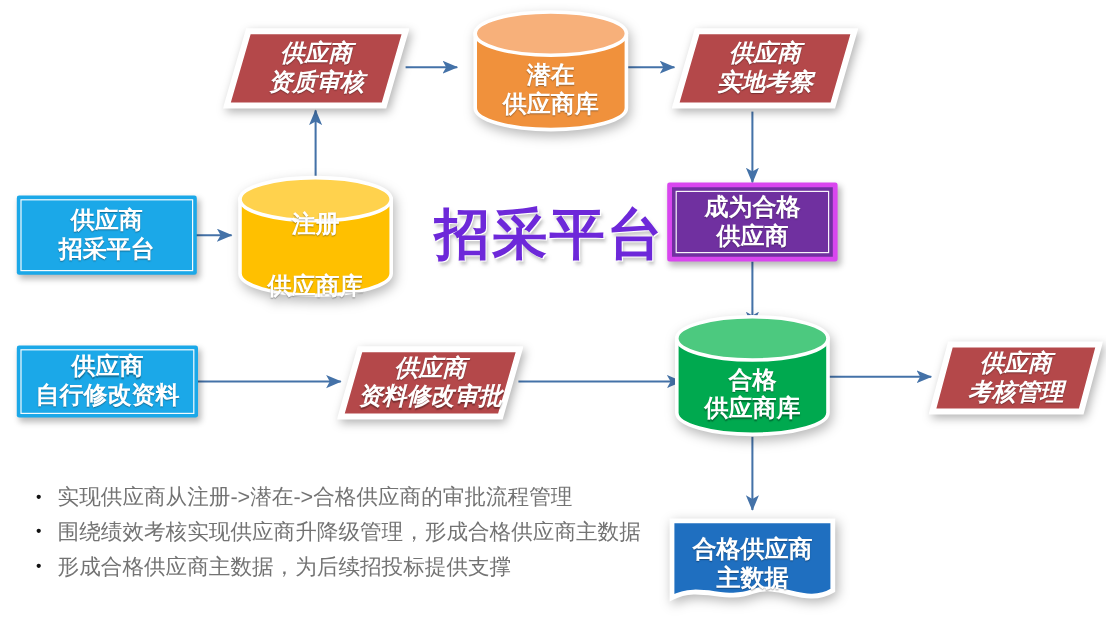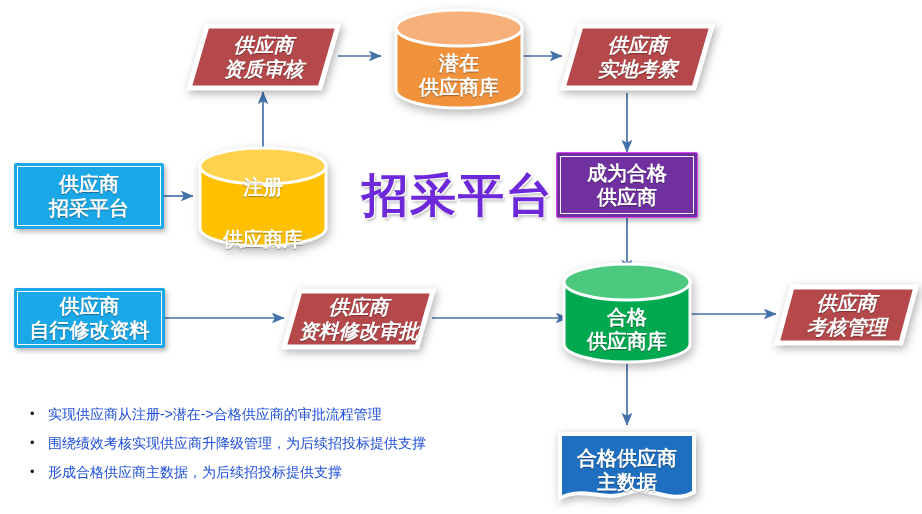--- a/index.html
+++ b/index.html
@@ -60,21 +60,21 @@
   }
 
   
   .bullets{position:absolute;left:18px;top:404px;width:560px;}
   .bullet-row{display:flex;align-items:flex-start;margin-bottom:9px;}
   .bullet-dot{
     width:18px;flex:0 0 18px;color:#111;font-size:13px;line-height:20px;text-align:left;
     padding-left:12px;
   }
   .bullet-text{
-    color:#1d4ed8;font-size:14px;line-height:20px;white-space:nowrap;
+    color:#737373;font-size:18px;line-height:20px;white-space:nowrap;
   }
 </style>
 </head>
 <body>
 
 <div id="stage">
 
   <svg id="wires" viewBox="0 0 922 514">
     <defs>
       <marker id="ah" markerWidth="9" markerHeight="9" refX="7.2" refY="3.2" orient="auto" markerUnits="strokeWidth">
@@ -150,21 +150,21 @@
   <div class="node para" style="left:560px;top:22px;width:155px;height:70px;">
     <svg width="155" height="70" viewBox="0 0 155 70">
       <path d="M21,4 L152,4 L134,66 L3,66 Z" fill="#B4484A" stroke="#ffffff" stroke-width="5"></path>
     </svg>
     <div class="label italic">
       <span class="ln">供应商</span>
       <span class="ln">实地考察</span>
     </div>
   </div>
 
-  <div class="node rect" style="left:556px;top:152px;width:142px;height:66px;background:#7030A0;border:1px solid #d946ef;">
+  <div class="node rect" style="left:556px;top:152px;width:142px;height:66px;background:#7030A0;border:4px solid #d946ef;">
     <div class="inner"></div>
     <div class="label">
       <span class="ln">成为合格</span>
       <span class="ln">供应商</span>
     </div>
   </div>
 
   <div class="node cyl" style="left:560px;top:260px;width:134px;height:106px;">
     <svg width="134" height="106" viewBox="0 0 134 106">
       <path d="M4,22 L4,84 A63,18 0 0 0 130,84 L130,22 Z" fill="#00A94F" stroke="#ffffff" stroke-width="3"></path>
@@ -214,21 +214,21 @@
     </div>
   </div>
 
   <div class="bullets">
     <div class="bullet-row">
       <span class="bullet-dot">•</span>
       <span class="bullet-text">实现供应商从注册-&gt;潜在-&gt;合格供应商的审批流程管理</span>
     </div>
     <div class="bullet-row">
       <span class="bullet-dot">•</span>
-      <span class="bullet-text">围绕绩效考核实现供应商升降级管理，为后续招投标提供支撑</span>
+      <span class="bullet-text">围绕绩效考核实现供应商升降级管理，形成合格供应商主数据</span>
     </div>
     <div class="bullet-row">
       <span class="bullet-dot">•</span>
       <span class="bullet-text">形成合格供应商主数据，为后续招投标提供支撑</span>
     </div>
   </div>
 
 </div>
 
 </body></html>

